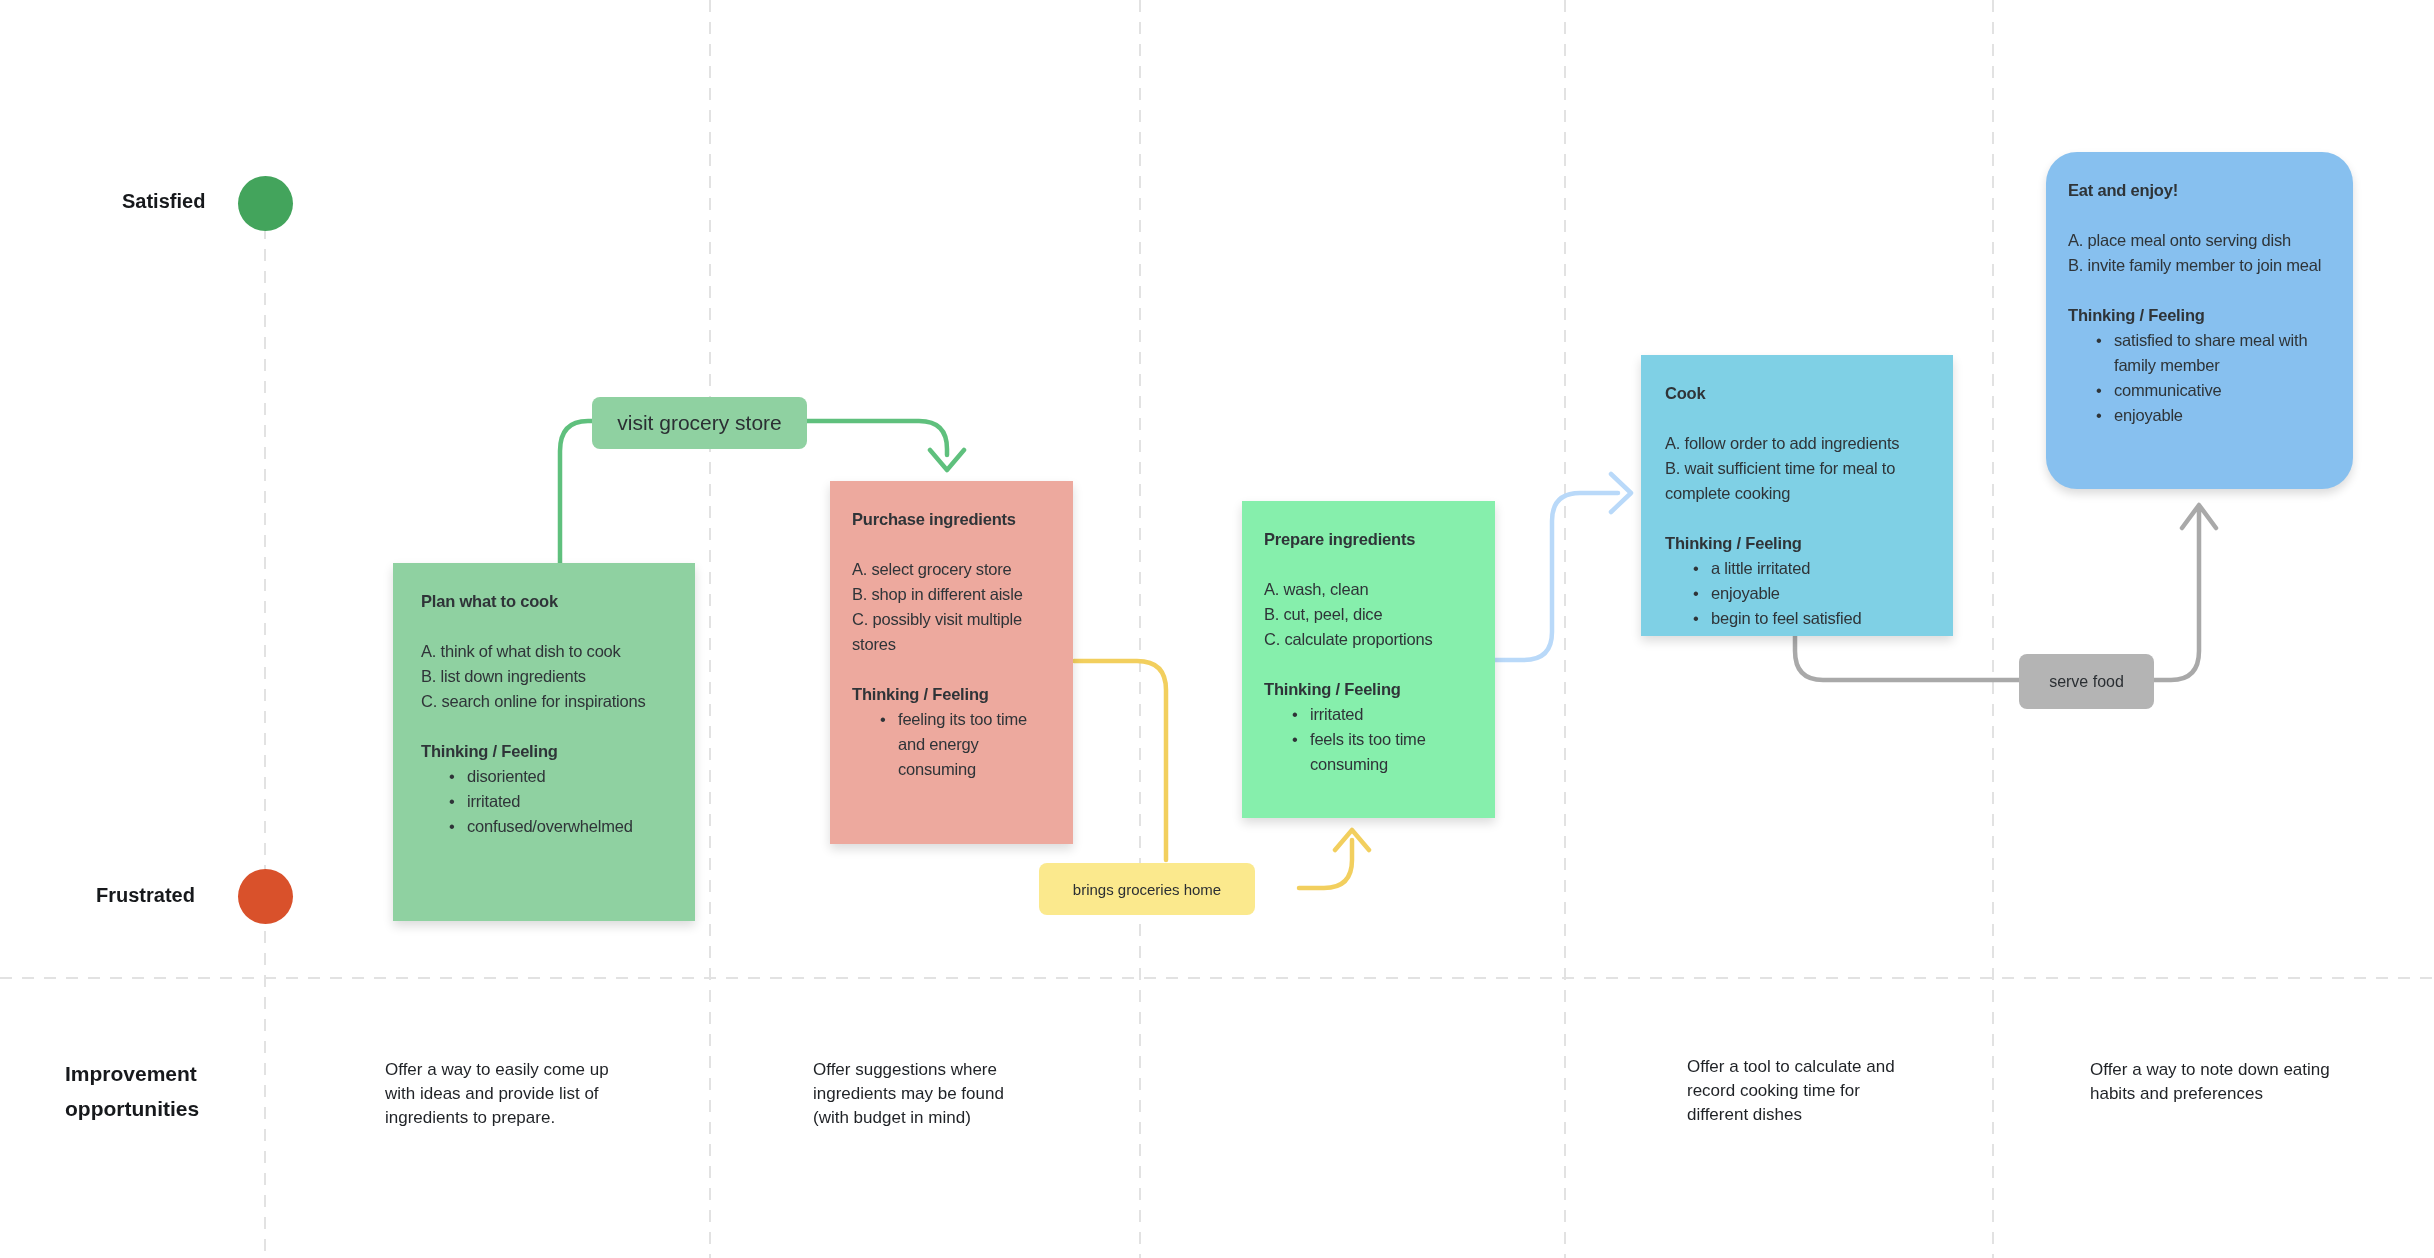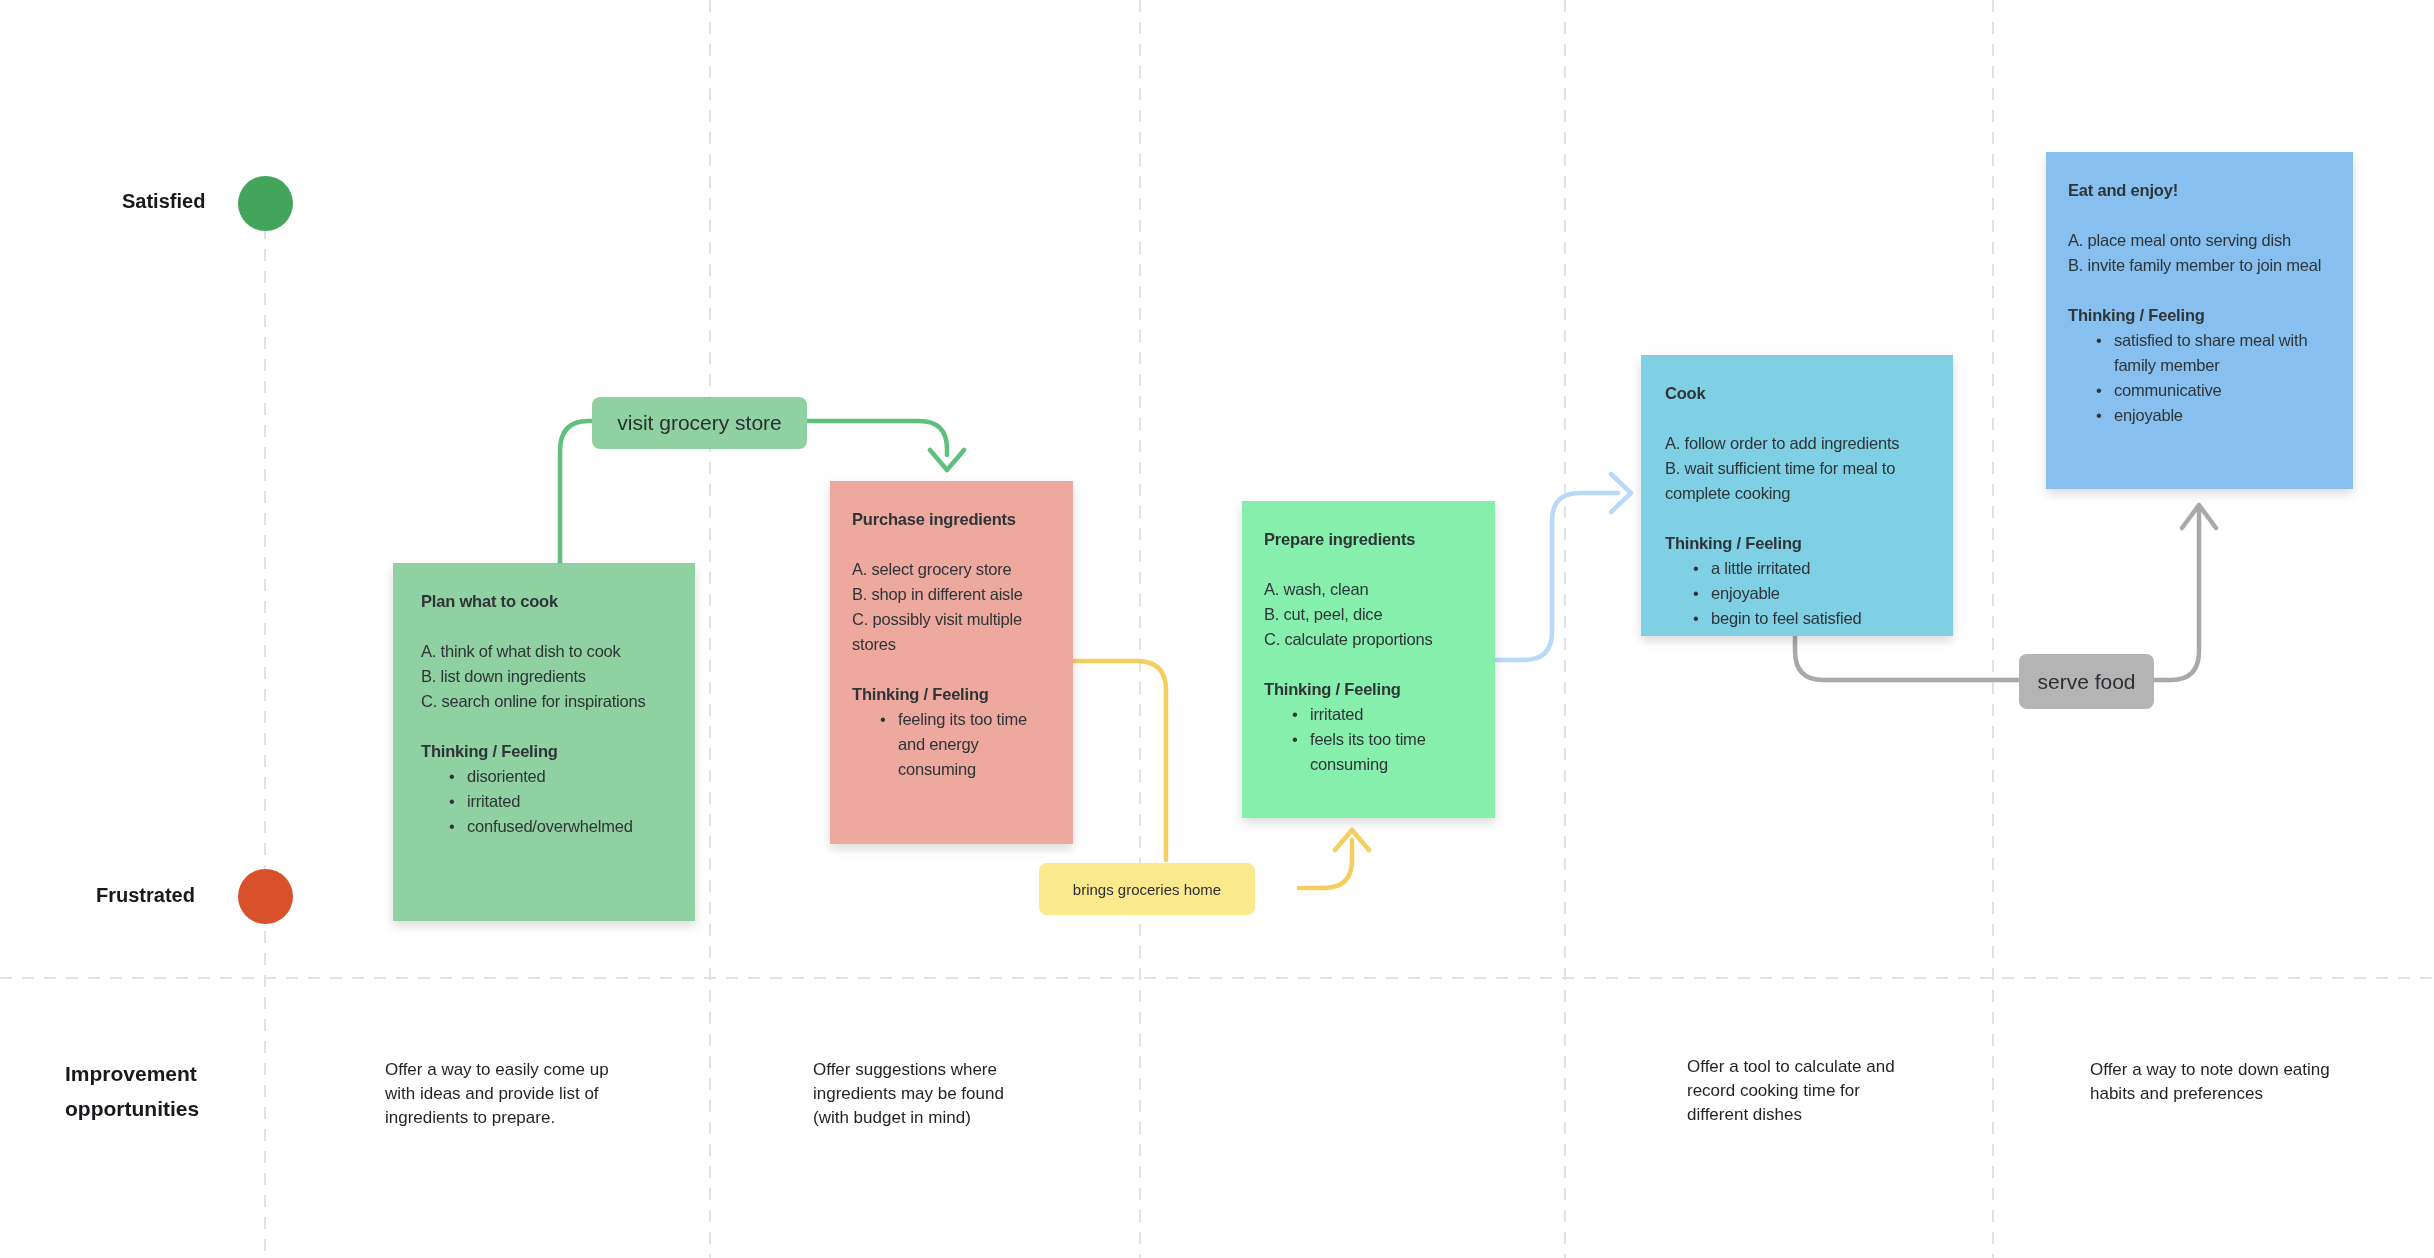--- a/index.html
+++ b/index.html
@@ -47,36 +47,36 @@
   .note {
     position: absolute; box-sizing: border-box;
     padding: 26px 26px;
     font-size: 16.5px; line-height: 25px; letter-spacing: -0.2px;
     box-shadow: 0 5px 10px rgba(0,0,0,0.14);
   }
   .note.green  { background: #8fd1a1; padding: 26px 28px; }
   .note.pink   { background: #eda99e; padding: 26px 20px 26px 22px; }
   .note.yellow { background: #86efac; padding: 26px 22px; margin-left: 15px; }
   .note.cyan   { background: #7fd0e5; padding: 26px 24px; }
-  .note.blue   { background: #87c0ef; padding: 26px 24px 26px 22px; }
+  .note.blue   { background: #87c0ef; padding: 26px 24px 26px 22px; border-radius: 31px; }
   .note-title { font-weight: bold; margin-bottom: 25px; }
   .note-steps { margin-bottom: 25px; }
   .note-thinking { font-weight: bold; }
   ul.note-feelings { margin: 0; padding: 0 0 0 28px; list-style: none; }
   ul.note-feelings li { position: relative; padding-left: 18px; }
   ul.note-feelings li::before { content: "\2022"; position: absolute; left: 0; top: 0; }
 
   
   .conn-label {
     position: absolute; display: flex; align-items: center; justify-content: center;
     border-radius: 8px; color: #2b2f33; white-space: nowrap;
   }
   .conn-label.visit  { left: 592px; top: 397px; width: 215px; height: 52px; background: #8fd1a1; font-size: 21px; }
   .conn-label.brings { left: 1039px; top: 863px; width: 216px; height: 52px; background: #fbe98d; font-size: 15px; }
-  .conn-label.serve  { left: 2019px; top: 654px; width: 135px; height: 55px; background: #b4b4b4; font-size: 21px; }
+  .conn-label.serve  { left: 2019px; top: 654px; width: 135px; height: 55px; background: #b4b4b4; font-size: 16px; }
 
   
   .improvement {
     position: absolute; font-size: 17px; line-height: 24px; color: #1f2226;
   }
   .improvement.c1 { left: 385px;  top: 1058px; width: 250px; }
   .improvement.c2 { left: 813px;  top: 1058px; width: 215px; }
   .improvement.c3 { left: 1245px; top: 1058px; width: 205px; }
   .improvement.c4 { left: 1687px; top: 1055px; width: 215px; }
   .improvement.c5 { left: 2090px; top: 1058px; width: 250px; }

